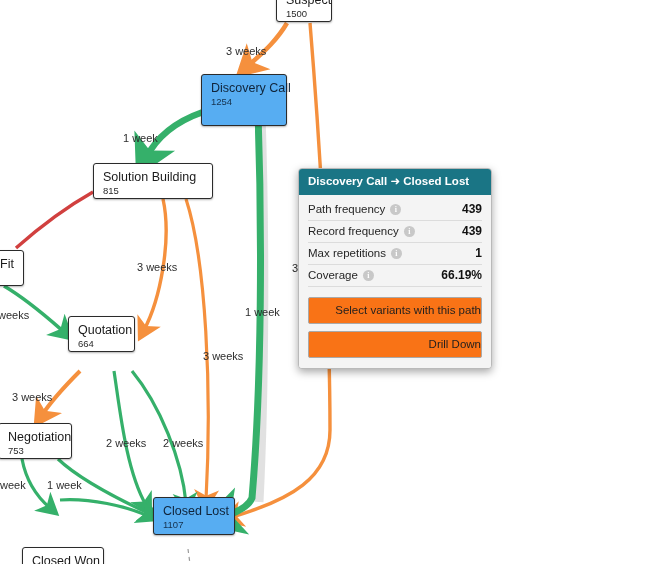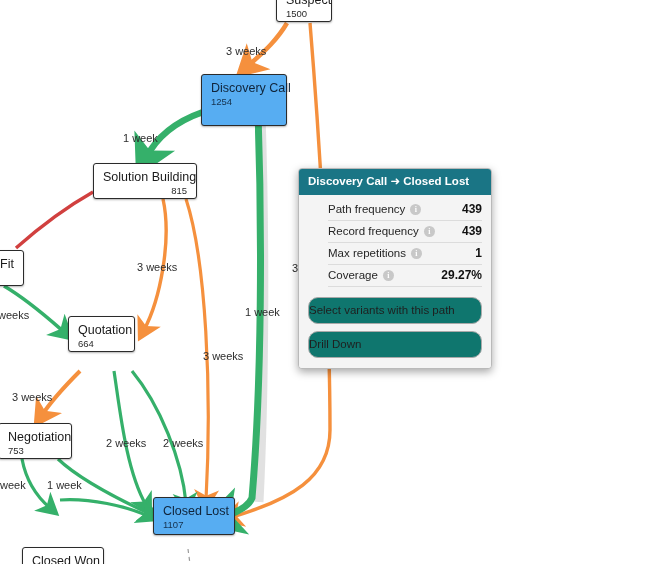--- a/index.html
+++ b/index.html
@@ -34,40 +34,40 @@
     background:#f4f4f4;
     border:1px solid #b9b9b9;border-radius:4px;
     box-shadow:0 3px 9px rgba(0,0,0,.35);
     overflow:hidden;
   }
   #tt-header{
     background:#1a7585;color:#ffffff;
     font-size:11.5px;font-weight:bold;
     padding:6px 9px 7px 9px;line-height:13px;white-space:nowrap;
   }
-  .tt-rows{padding:4px 9px 2px 9px;background:#f4f4f4;margin-left:20px;}
+  .tt-rows{padding:4px 9px 2px 9px;background:#f4f4f4;}
   .tt-row{
     display:flex;align-items:center;
     border-bottom:1px solid #dcdcdc;
     padding:3px 0 4px 0;
   }
   .tt-row:last-child{border-bottom:1px solid #dcdcdc;}
   .tt-label{font-size:11.5px;color:#262626;}
   .tt-value{margin-left:auto;font-size:12px;font-weight:bold;color:#111111;}
   .info-icon{
     display:inline-block;width:11px;height:11px;border-radius:50%;
     background:#c8c8c8;color:#ffffff;font-size:8px;font-weight:bold;
     line-height:11px;text-align:center;margin-left:5px;
     font-family:"Liberation Serif","DejaVu Serif",serif;
   }
   .tt-buttons{padding:8px 9px 10px 9px;background:#f4f4f4;}
   .tt-btn{
     display:block;width:100%;box-sizing:border-box;
-    background:#0f766e;border:1px solid #a9a9a9;border-radius:10px;
-    font-size:11.5px;color:#1f1f1f;text-align:left;
+    background:#f97316;border:1px solid #a9a9a9;border-radius:2px;
+    font-size:11.5px;color:#1f1f1f;text-align:right;
     padding:6px 0 7px 0;margin-bottom:7px;
     font-family:"Liberation Sans","DejaVu Sans",sans-serif;
     cursor:pointer;
   }
   .tt-btn:last-child{margin-bottom:0;}
   .hidden-frag{
     position:absolute;font-size:11px;color:#2d2d2d;
   }
 </style>
 </head>
@@ -138,21 +138,21 @@
 <div class="node" style="left:276px;top:-14px;width:56px;height:36px;">
   <div class="n-title">Suspect</div>
   <div class="n-count">1500</div>
 </div>
 
 <div class="node selected" style="left:201px;top:74px;width:86px;height:52px;">
   <div class="n-title">Discovery Call</div>
   <div class="n-count">1254</div>
 </div>
 
-<div class="node" style="left:93px;top:163px;width:104px;height:36px;text-align:right;">
+<div class="node" style="left:93px;top:163px;width:120px;height:36px;">
   <div class="n-title">Solution Building</div>
   <div class="n-count">815</div>
 </div>
 
 <div class="node" style="left:-24px;top:250px;width:48px;height:36px;">
   <div class="n-title" style="text-align:right;">Fit</div>
 </div>
 
 <div class="node" style="left:68px;top:316px;width:67px;height:36px;">
   <div class="n-title">Quotation</div>
@@ -189,21 +189,21 @@
       <span class="tt-value">439</span>
     </div>
     <div class="tt-row">
       <span class="tt-label">Max repetitions</span>
       <span class="info-icon">i</span>
       <span class="tt-value">1</span>
     </div>
     <div class="tt-row">
       <span class="tt-label">Coverage</span>
       <span class="info-icon">i</span>
-      <span class="tt-value">29.27%</span>
+      <span class="tt-value">66.19%</span>
     </div>
   </div>
 
   <div class="tt-buttons">
     <button class="tt-btn">Select variants with this path</button>
     <button class="tt-btn">Drill Down</button>
   </div>
 </div>
 
 </body></html>

